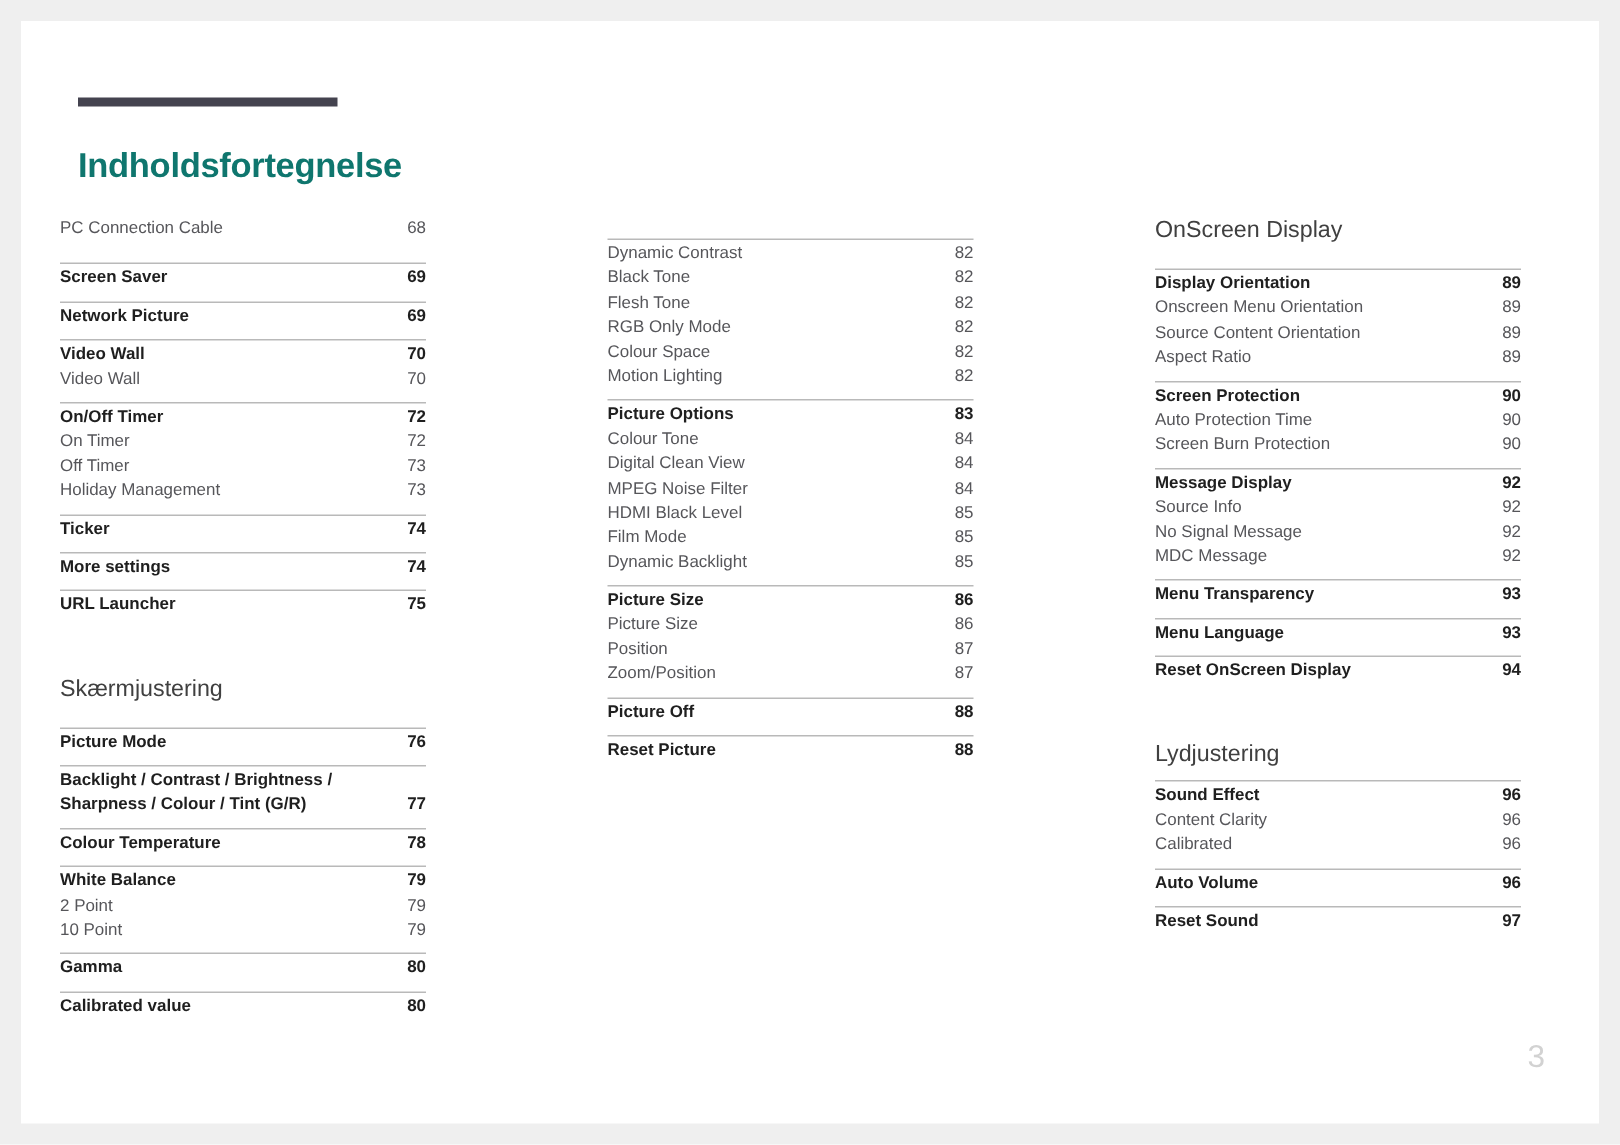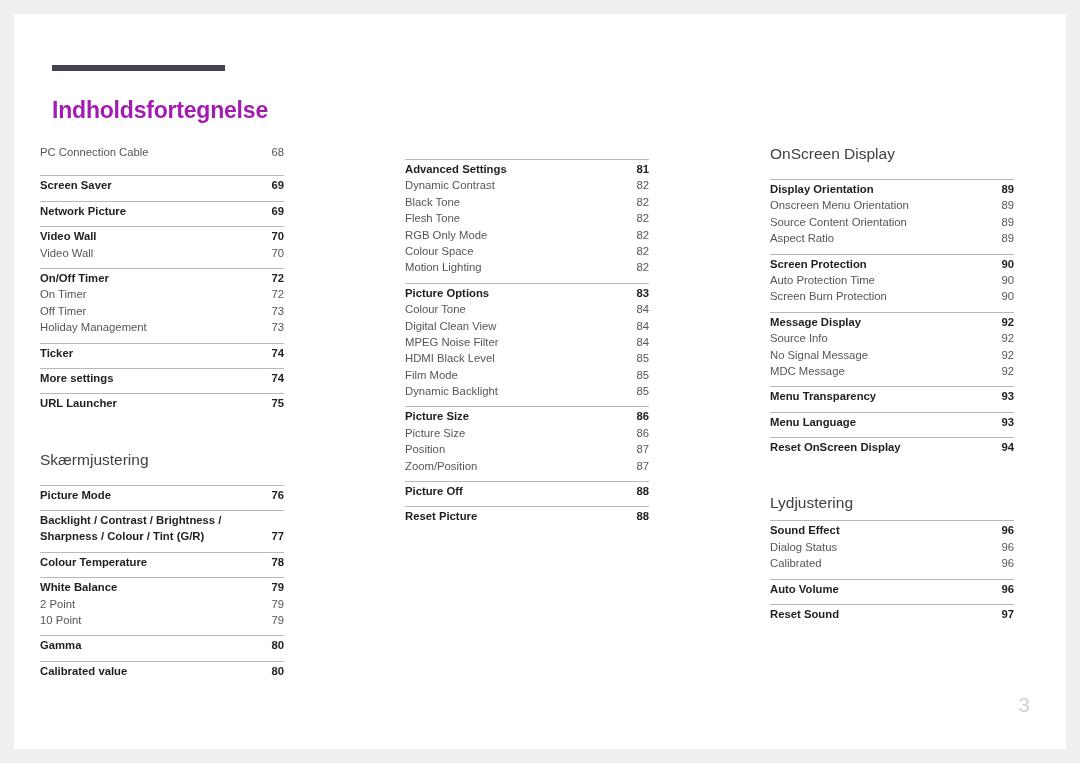--- a/index.html
+++ b/index.html
@@ -31,21 +31,21 @@
     width: 173px;
     height: 6px;
     background: #44434f;
   }
   .doc-title {
     position: absolute;
     left: 38px;
     top: 68px;
     font-size: 23px;
     font-weight: bold;
-    color: #a21caf;
+    color: #0f766e;
     letter-spacing: -0.2px;
     white-space: nowrap;
   }
 
   
   .columns {
     position: absolute;
     left: 26px;
     top: 130px;
     width: 976px;
@@ -252,24 +252,20 @@
         </div>
         <div class="group">
           <div class="row head">
             <span class="label">Calibrated value</span>
             <span class="page-no">80</span>
           </div>
         </div>
       </div>
       <div class="col">
         <div class="group first">
-          <div class="row head">
-            <span class="label">Advanced Settings</span>
-            <span class="page-no">81</span>
-          </div>
           <div class="row sub">
             <span class="label">Dynamic Contrast</span>
             <span class="page-no">82</span>
           </div>
           <div class="row sub">
             <span class="label">Black Tone</span>
             <span class="page-no">82</span>
           </div>
           <div class="row sub">
             <span class="label">Flesh Tone</span>
@@ -419,21 +415,21 @@
             <span class="page-no">94</span>
           </div>
         </div>
         <div class="section-heading spaced">Lydjustering</div>
         <div class="group">
           <div class="row head">
             <span class="label">Sound Effect</span>
             <span class="page-no">96</span>
           </div>
           <div class="row sub">
-            <span class="label">Dialog Status</span>
+            <span class="label">Content Clarity</span>
             <span class="page-no">96</span>
           </div>
           <div class="row sub">
             <span class="label">Calibrated</span>
             <span class="page-no">96</span>
           </div>
         </div>
         <div class="group">
           <div class="row head">
             <span class="label">Auto Volume</span>

